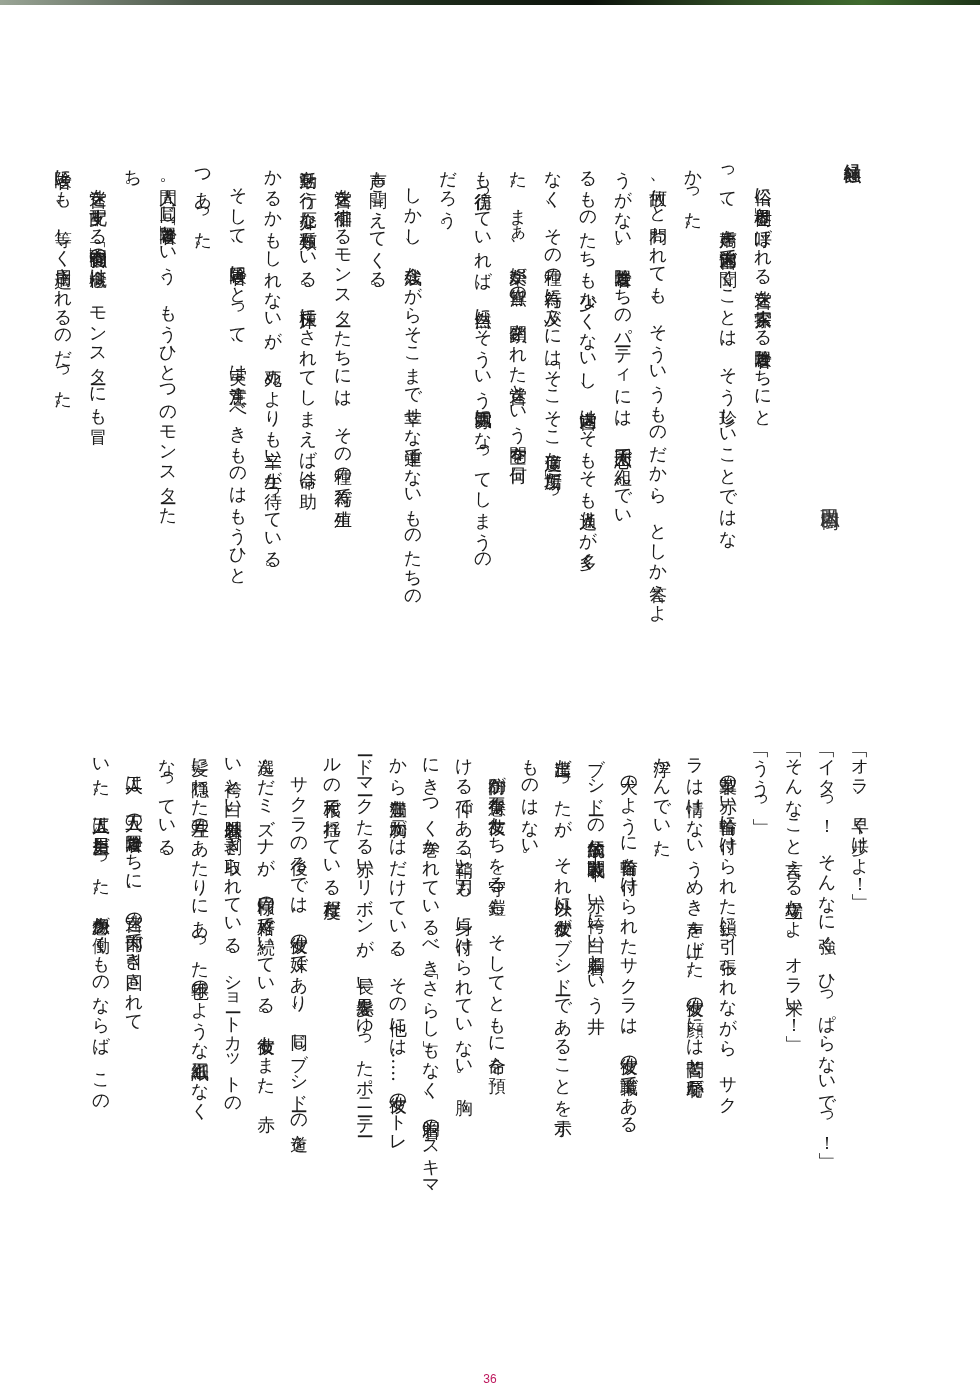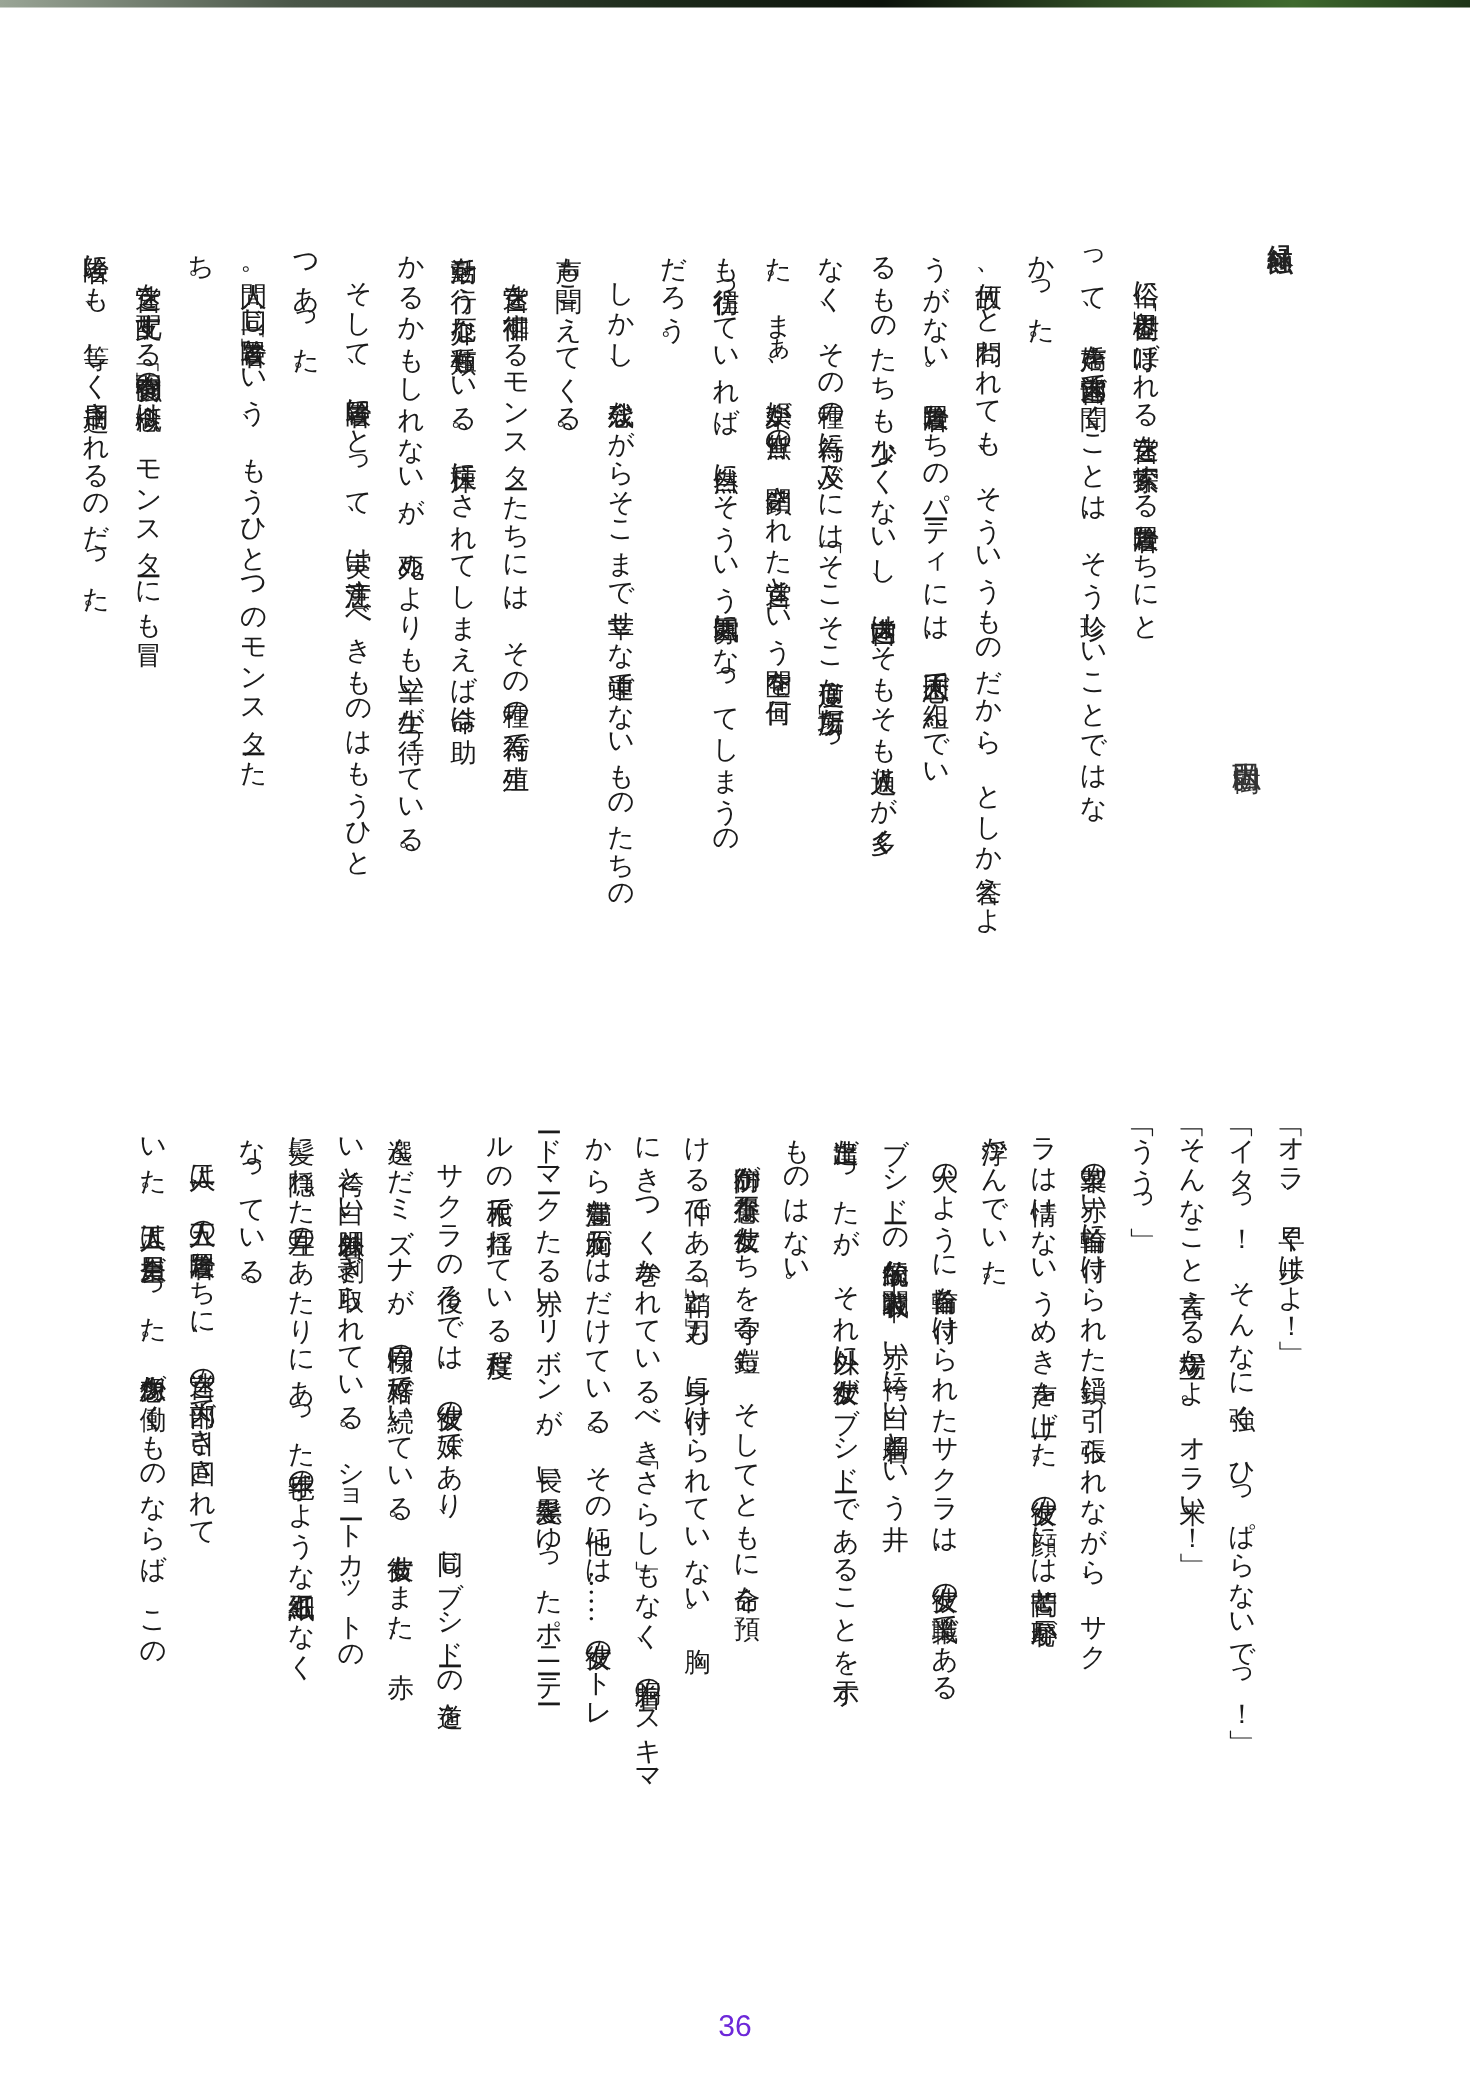--- a/index.html
+++ b/index.html
@@ -29,22 +29,22 @@
     font-size: 17.7px;
     line-height: 35px;
     letter-spacing: 0px;
     white-space: pre;
     color: #1b1b1b;
   }
   .block .line { display: block; }
   .top-block { right: 200px; top: 158px; height: 500px; }
   .bottom-block { right: 104px; top: 746px; height: 500px; line-height: 33px; }
   .page-number {
-    position: absolute; left: 0; width: 980px; top: 1340px; text-align: center;
-    font-family: "Liberation Sans", sans-serif; font-size: 20px; color: #6d28d9;
+    position: absolute; left: 0; width: 980px; top: 1372px; text-align: center;
+    font-family: "Liberation Sans", sans-serif; font-size: 12px; color: #be185d;
   }
 </style>
 </head>
 <body>
 
 <div class="scan-edge"></div>
 
 <div class="title">緑蝕</div>
 <div class="author">内田弘樹</div>
 

